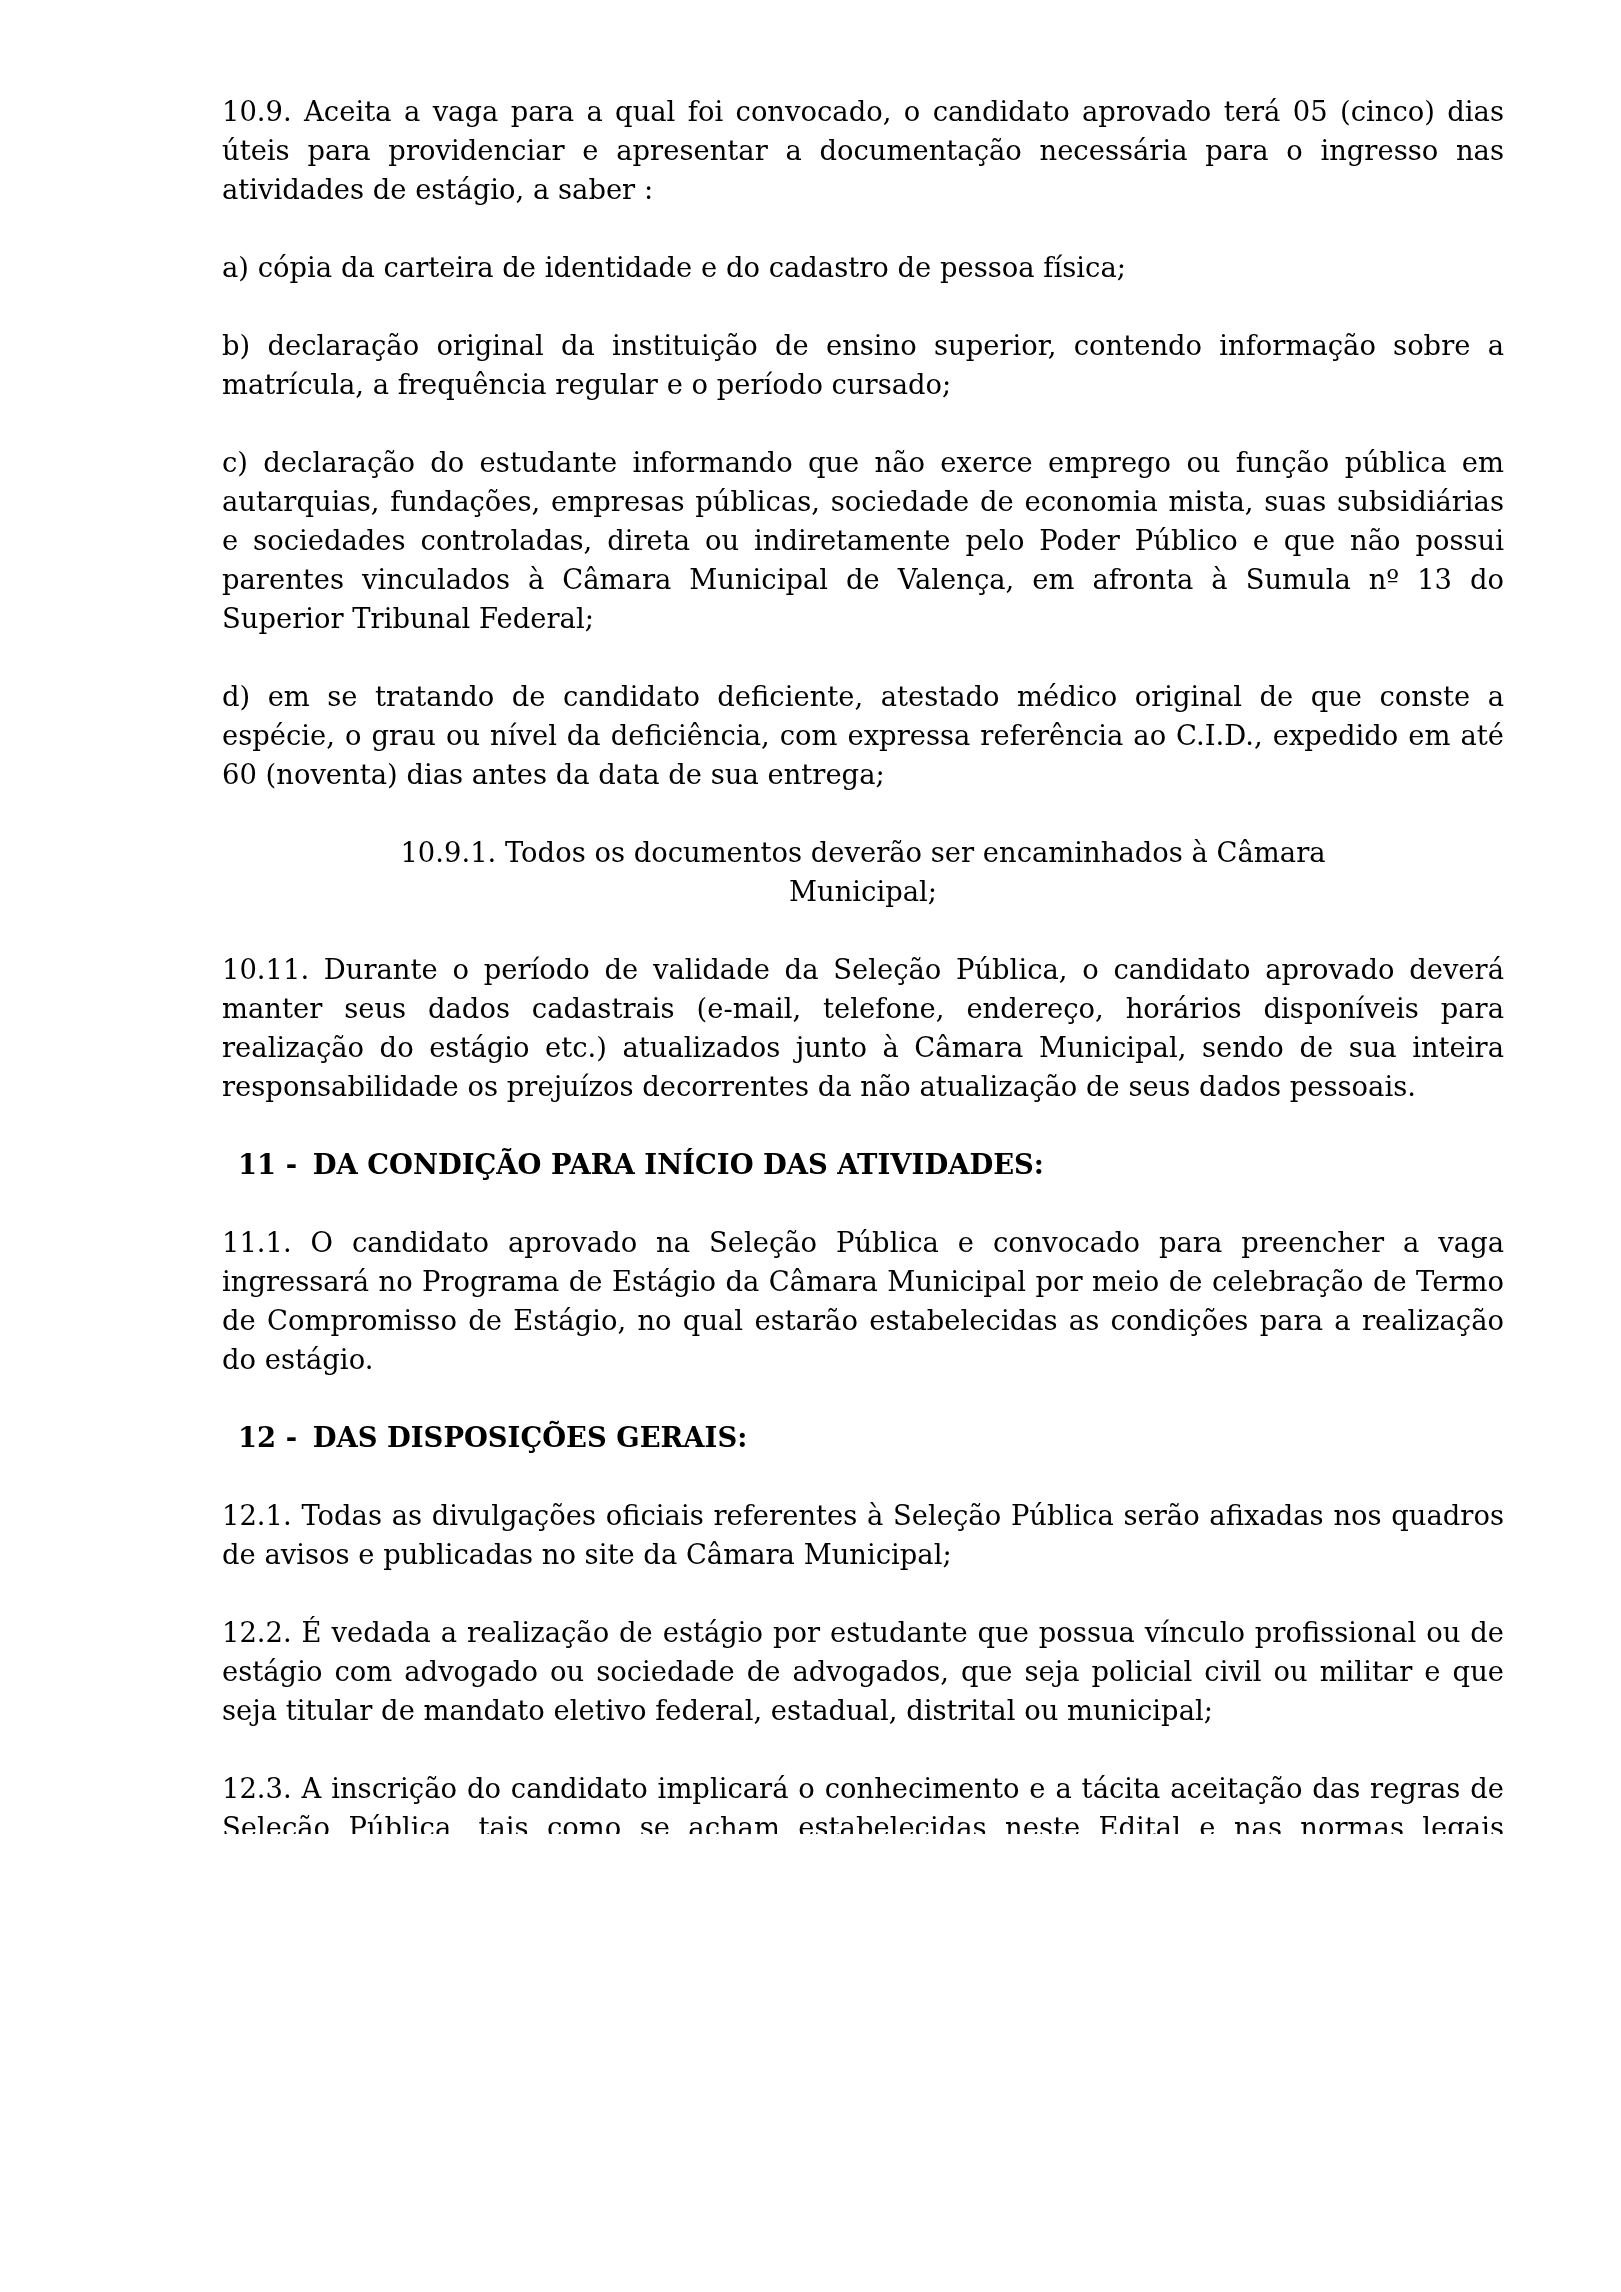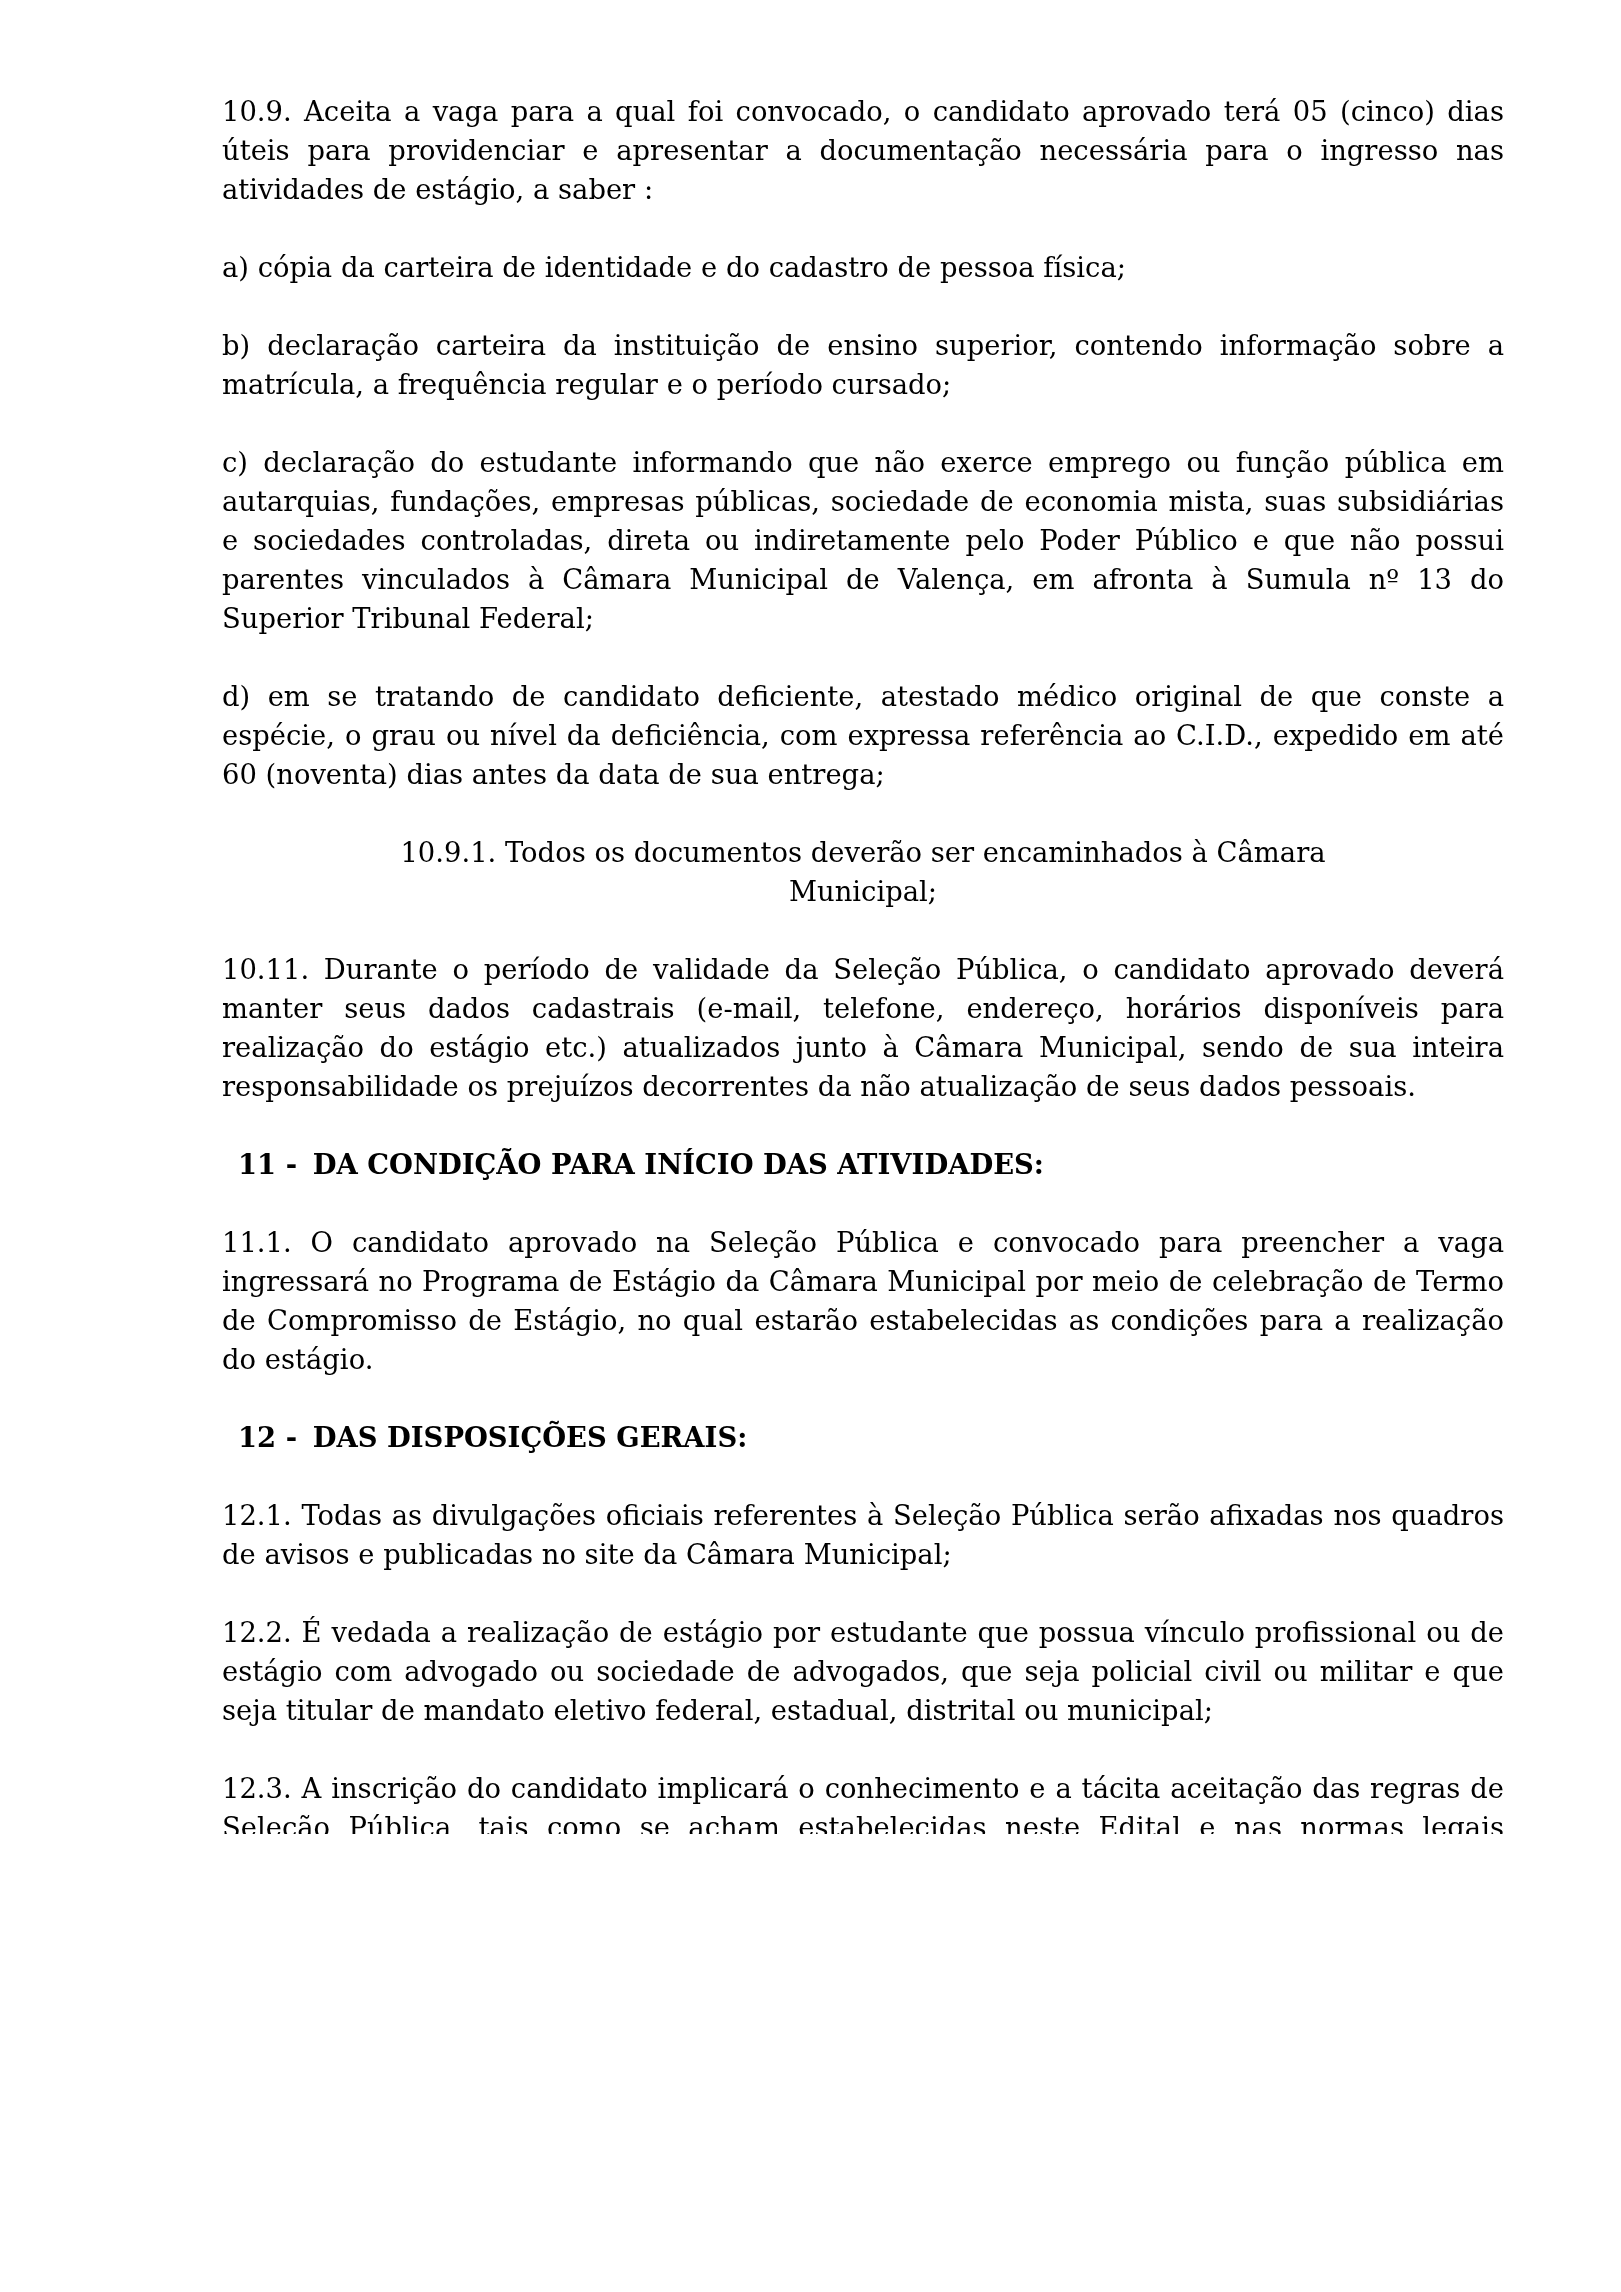--- a/index.html
+++ b/index.html
@@ -53,21 +53,21 @@
 </head>
 <body>
 
 <div class="page">
   <article class="content">
 
     <p class="para">10.9. Aceita a vaga para a qual foi convocado, o candidato aprovado terá 05 (cinco) dias úteis para providenciar e apresentar a documentação necessária para o ingresso nas atividades de estágio, a saber :</p>
 
     <p class="para">a) cópia da carteira de identidade e do cadastro de pessoa física;</p>
 
-    <p class="para">b) declaração carteira da instituição de ensino superior, contendo informação sobre a matrícula, a frequência regular e o período cursado;</p>
+    <p class="para">b) declaração original da instituição de ensino superior, contendo informação sobre a matrícula, a frequência regular e o período cursado;</p>
 
     <p class="para">c) declaração do estudante informando que não exerce emprego ou função pública em autarquias, fundações, empresas públicas, sociedade de economia mista, suas subsidiárias e sociedades controladas, direta ou indiretamente pelo Poder Público e que não possui parentes vinculados à Câmara Municipal de Valença, em afronta à Sumula nº 13 do Superior Tribunal Federal;</p>
 
     <p class="para">d) em se tratando de candidato deficiente, atestado médico original de que conste a espécie, o grau ou nível da deficiência, com expressa referência ao C.I.D., expedido em até 60 (noventa) dias antes da data de sua entrega;</p>
 
     <p class="para-left">
       <span class="line">10.9.1. Todos os documentos deverão ser encaminhados à Câmara</span>
       <span class="line">Municipal;</span>
     </p>
 

